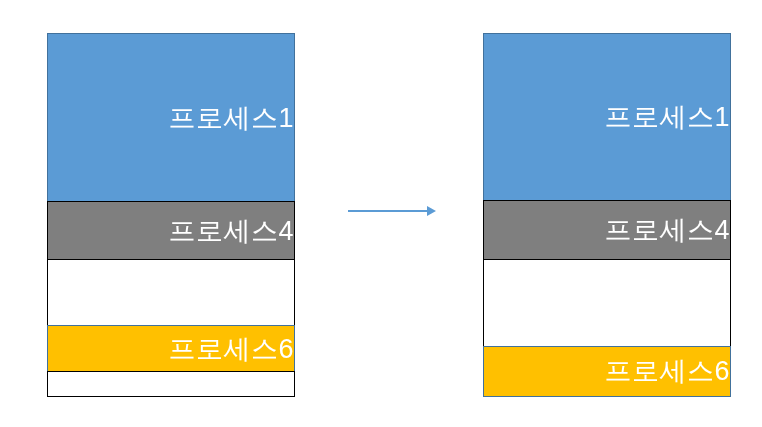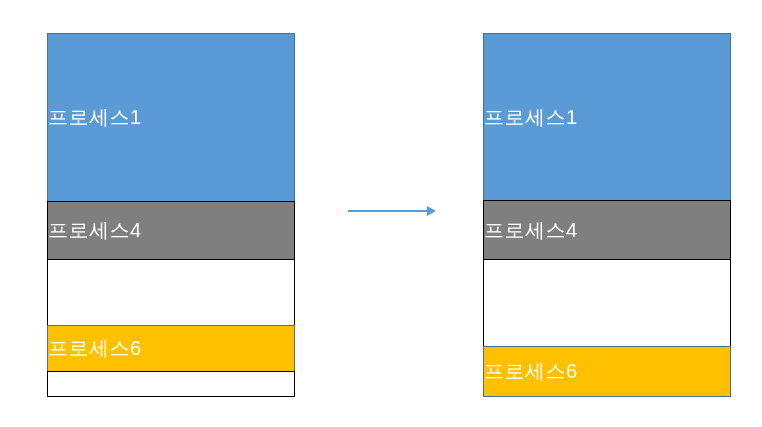--- a/index.html
+++ b/index.html
@@ -7,22 +7,22 @@
     width:762px;height:427px;background:#ffffff;position:relative;
     font-family:"Liberation Sans","DejaVu Sans",sans-serif;overflow:hidden;
   }
   .canvas{position:absolute;inset:0;}
   .col{position:absolute;top:33px;width:248px;}
   .col-before{left:47px;}
   .col-after{left:483px;}
   .blk{
     box-sizing:border-box;
     border:1.5px solid #000;
-    display:flex;align-items:center;justify-content:flex-start;
-    color:#ffffff;font-size:20px;letter-spacing:0.5px;
+    display:flex;align-items:center;justify-content:flex-end;
+    color:#ffffff;font-size:27px;letter-spacing:0.5px;
     background:#ffffff;
   }
   .blk + .blk{margin-top:-1.5px;}
   
   .col-before .b1{height:169px;}
   .col-before .b2{height:60px;}
   .col-before .b3{height:67px;}
   .col-before .b4{height:48px;}
   .col-before .b5{height:26px;}
   

